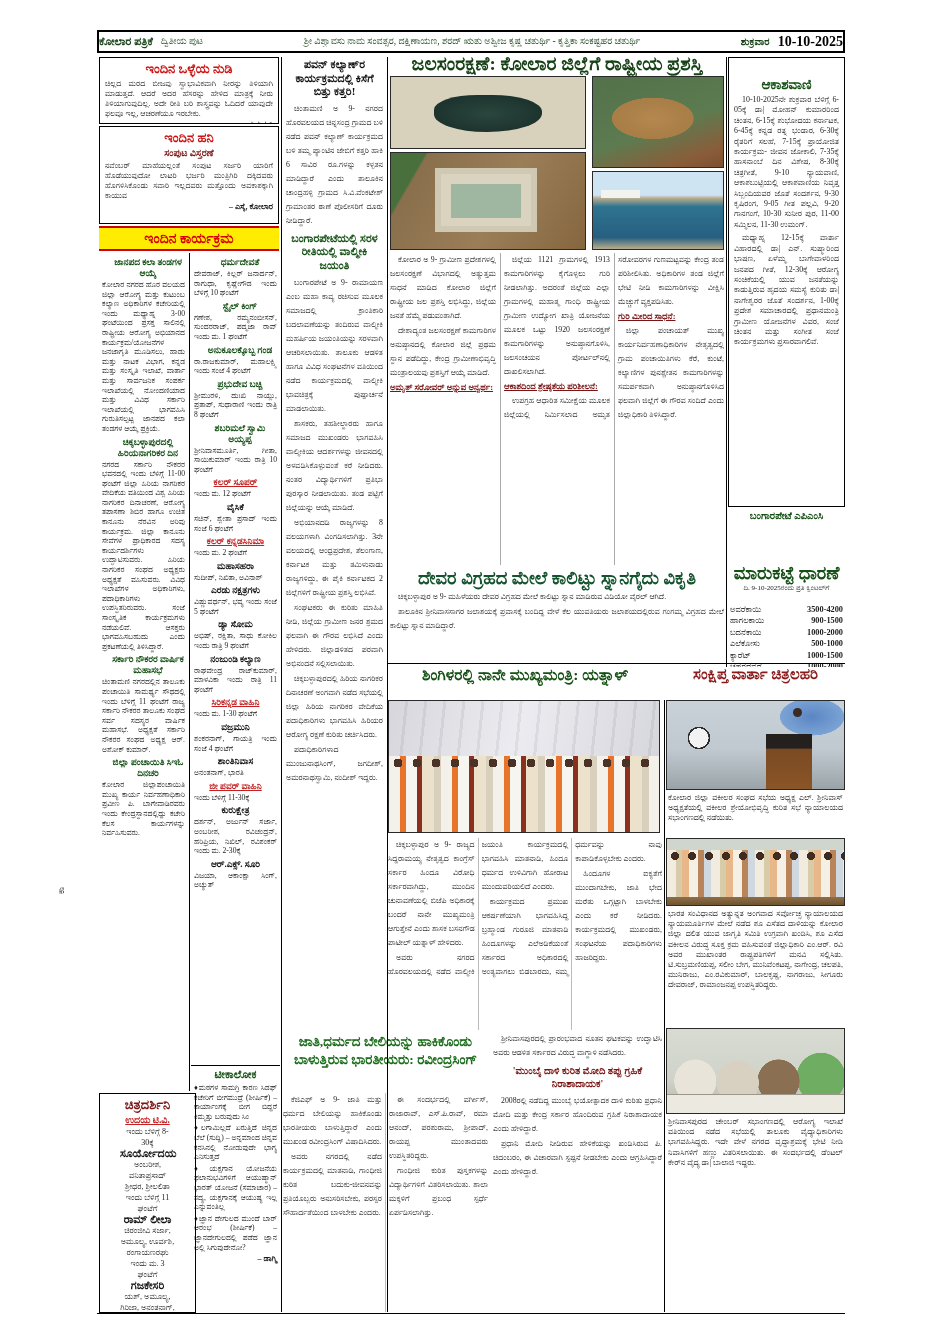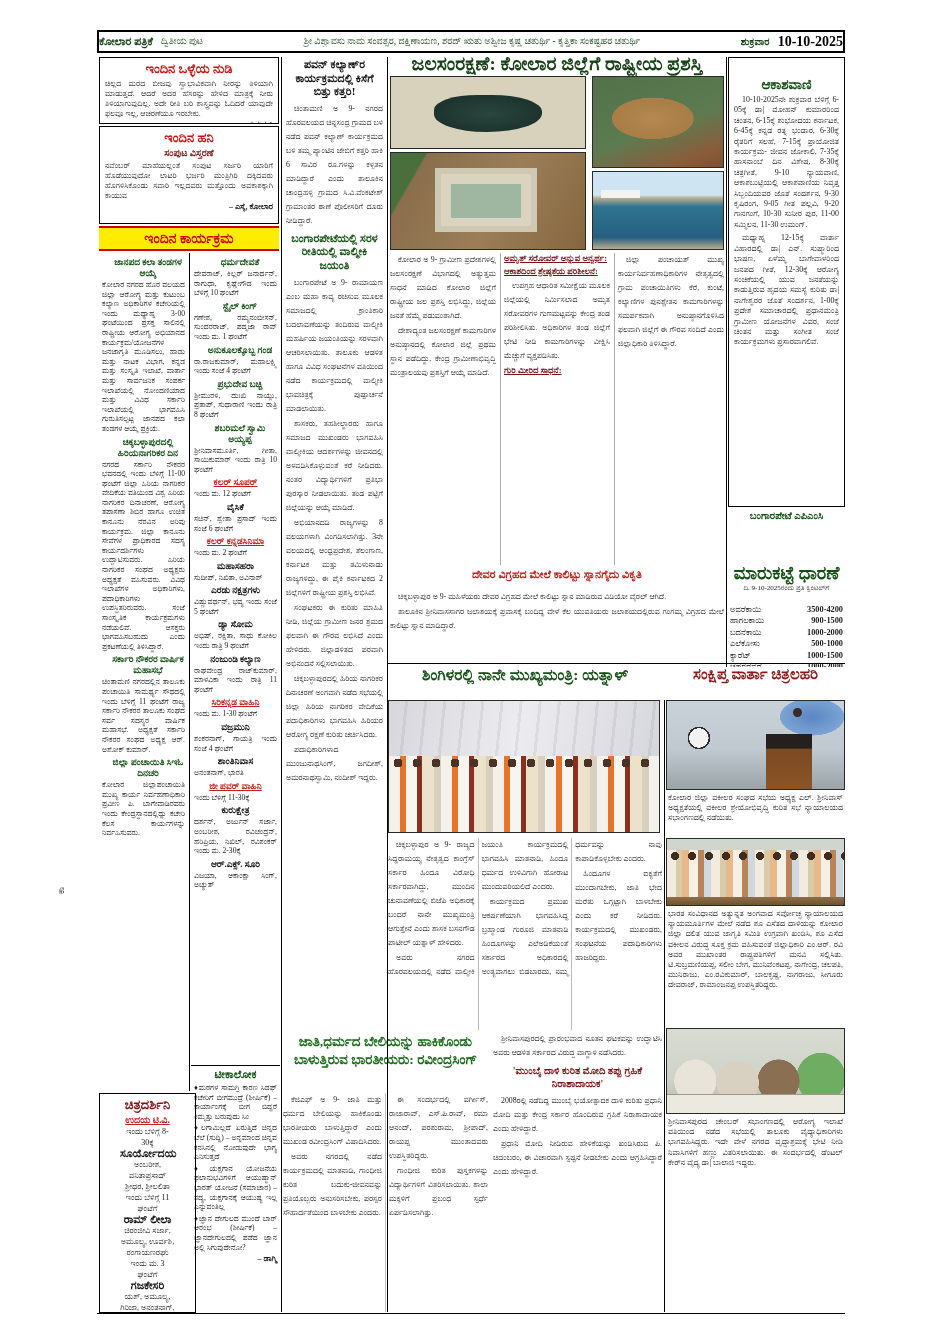--- a/index.html
+++ b/index.html
@@ -56,21 +56,21 @@
   .h-headk{font-weight:bold;font-size:11px;line-height:13.5px;color:#111;text-align:center;margin:3px 0;}
   .h-headg{font-weight:bold;font-size:11px;line-height:13.5px;color:#145014;text-align:center;margin:4px 0;}
   .h-p{font-size:7.8px;line-height:14px;text-align:justify;text-indent:8px;margin:0 0 1px;}
   .h-sub{color:#7a1515;font-weight:bold;font-size:8.5px;text-decoration:underline;margin:2px 0;}
   .h-quote{color:#7a1515;font-weight:bold;font-size:10px;line-height:13px;text-align:center;margin:4px 0;}
   
   .main-head{left:390px;top:53px;width:334px;height:24px;color:#174217;font-weight:bold;
              font-size:19px;text-align:center;white-space:nowrap;}
   .main-body{left:390px;top:253px;width:334px;height:312px;column-count:3;column-gap:8px;
              column-rule:1px solid #aaa;}
-  .red-head{left:390px;top:568px;width:334px;height:20px;color:#b91c1c;font-weight:bold;font-size:11px;text-align:center;}
+  .red-head{left:390px;top:568px;width:334px;height:20px;color:#14532d;font-weight:bold;font-size:18px;text-align:center;}
   .idol-body{left:390px;top:590px;width:334px;height:74px;}
   .yatnal-head{left:388px;top:666px;width:274px;height:30px;color:#145014;font-weight:bold;font-size:15.5px;text-align:center;}
   .briefs-head{left:666px;top:666px;width:179px;height:30px;color:#8b1a1a;font-weight:bold;font-size:15px;text-align:center;}
   .r1{left:388px;top:838px;width:274px;height:192px;column-count:3;column-gap:7px;column-rule:1px solid #bbb;}
   .rav-head{left:283px;top:1033px;width:205px;height:58px;color:#1a6b1a;font-weight:bold;font-size:13.5px;line-height:18px;text-align:center;}
   .r2{left:283px;top:1093px;width:205px;height:219px;column-count:2;column-gap:7px;column-rule:1px solid #bbb;}
   .rright{left:493px;top:1032px;width:169px;height:280px;column-count:1;}
   
   .akash{left:728px;top:57px;width:117px;height:450px;border:1.8px solid #000;box-sizing:border-box;padding:19px 5px;}
   .akash-title{color:#145014;font-weight:bold;font-size:13.5px;text-align:center;margin-bottom:2px;}
@@ -311,20 +311,21 @@
   <div class="photo ph1"></div>
   <div class="photo ph2"></div>
   <div class="photo ph3"></div>
   <div class="photo ph4"></div>
 
   <div class="abs main-body ovh">
 
   <div class="h-p">ಕೋಲಾರ ಅ 9- ಗ್ರಾಮೀಣ ಪ್ರದೇಶಗಳಲ್ಲಿ ಜಲಸಂರಕ್ಷಣೆ ವಿಭಾಗದಲ್ಲಿ ಅತ್ಯುತ್ತಮ ಸಾಧನೆ ಮಾಡಿದ ಕೋಲಾರ ಜಿಲ್ಲೆಗೆ ರಾಷ್ಟ್ರೀಯ ಜಲ ಪ್ರಶಸ್ತಿ ಲಭಿಸಿದ್ದು, ಜಿಲ್ಲೆಯ ಜನತೆ ಹೆಮ್ಮೆ ಪಡುವಂತಾಗಿದೆ.</div>
       <div class="h-p">ದೇಶಾದ್ಯಂತ ಜಲಸಂರಕ್ಷಣೆ ಕಾಮಗಾರಿಗಳ ಅನುಷ್ಠಾನದಲ್ಲಿ ಕೋಲಾರ ಜಿಲ್ಲೆ ಪ್ರಥಮ ಸ್ಥಾನ ಪಡೆದಿದ್ದು, ಕೇಂದ್ರ ಗ್ರಾಮೀಣಾಭಿವೃದ್ಧಿ ಮಂತ್ರಾಲಯವು ಪ್ರಶಸ್ತಿಗೆ ಆಯ್ಕೆ ಮಾಡಿದೆ.</div>
       <div class="h-sub">ಅಮೃತ್ ಸರೋವರ್ ಅನ್ನುವ ಅನ್ವರ್ಥ:</div>
+      <div class="h-p">ಜಿಲ್ಲೆಯ 1121 ಗ್ರಾಮಗಳಲ್ಲಿ 1913 ಕಾಮಗಾರಿಗಳನ್ನು ಕೈಗೊಳ್ಳಲು ಗುರಿ ನೀಡಲಾಗಿತ್ತು. ಅದರಂತೆ ಜಿಲ್ಲೆಯ ಎಲ್ಲಾ ಗ್ರಾಮಗಳಲ್ಲಿ ಮಹಾತ್ಮ ಗಾಂಧಿ ರಾಷ್ಟ್ರೀಯ ಗ್ರಾಮೀಣ ಉದ್ಯೋಗ ಖಾತ್ರಿ ಯೋಜನೆಯ ಮೂಲಕ ಒಟ್ಟು 1920 ಜಲಸಂರಕ್ಷಣೆ ಕಾಮಗಾರಿಗಳನ್ನು ಅನುಷ್ಠಾನಗೊಳಿಸಿ, ಜಲಸಂಚಯನ ಪೋರ್ಟಲ್‌ನಲ್ಲಿ ದಾಖಲಿಸಲಾಗಿದೆ.</div>
       <div class="h-sub">ಆಕಾಶದಿಂದ ಶ್ರೇಷ್ಠತೆಯ ಪರಿಶೀಲನೆ:</div>
       <div class="h-p">ಉಪಗ್ರಹ ಆಧಾರಿತ ಸಮೀಕ್ಷೆಯ ಮೂಲಕ ಜಿಲ್ಲೆಯಲ್ಲಿ ನಿರ್ಮಿಸಲಾದ ಅಮೃತ ಸರೋವರಗಳ ಗುಣಮಟ್ಟವನ್ನು ಕೇಂದ್ರ ತಂಡ ಪರಿಶೀಲಿಸಿತು. ಅಧಿಕಾರಿಗಳ ತಂಡ ಜಿಲ್ಲೆಗೆ ಭೇಟಿ ನೀಡಿ ಕಾಮಗಾರಿಗಳನ್ನು ವೀಕ್ಷಿಸಿ ಮೆಚ್ಚುಗೆ ವ್ಯಕ್ತಪಡಿಸಿತು.</div>
       <div class="h-sub">ಗುರಿ ಮೀರಿದ ಸಾಧನೆ:</div>
       <div class="h-p">ಜಿಲ್ಲಾ ಪಂಚಾಯತ್ ಮುಖ್ಯ ಕಾರ್ಯನಿರ್ವಹಣಾಧಿಕಾರಿಗಳ ನೇತೃತ್ವದಲ್ಲಿ ಗ್ರಾಮ ಪಂಚಾಯಿತಿಗಳು ಕೆರೆ, ಕುಂಟೆ, ಕಲ್ಯಾಣಿಗಳ ಪುನಶ್ಚೇತನ ಕಾಮಗಾರಿಗಳನ್ನು ಸಮರ್ಪಕವಾಗಿ ಅನುಷ್ಠಾನಗೊಳಿಸಿದ ಫಲವಾಗಿ ಜಿಲ್ಲೆಗೆ ಈ ಗೌರವ ಸಂದಿದೆ ಎಂದು ಜಿಲ್ಲಾಧಿಕಾರಿ ತಿಳಿಸಿದ್ದಾರೆ.</div>
     </div>
 
   <div class="abs red-head">ದೇವರ ವಿಗ್ರಹದ ಮೇಲೆ ಕಾಲಿಟ್ಟು ಸ್ನಾನಗೈದು ವಿಕೃತಿ</div>
   <div class="abs idol-body ovh">
 
   <div class="h-p">ಚಿಕ್ಕಬಳ್ಳಾಪುರ ಅ 9- ಮಹಿಳೆಯರು ದೇವರ ವಿಗ್ರಹದ ಮೇಲೆ ಕಾಲಿಟ್ಟು ಸ್ನಾನ ಮಾಡಿರುವ ವಿಡಿಯೋ ವೈರಲ್ ಆಗಿದೆ.</div>

